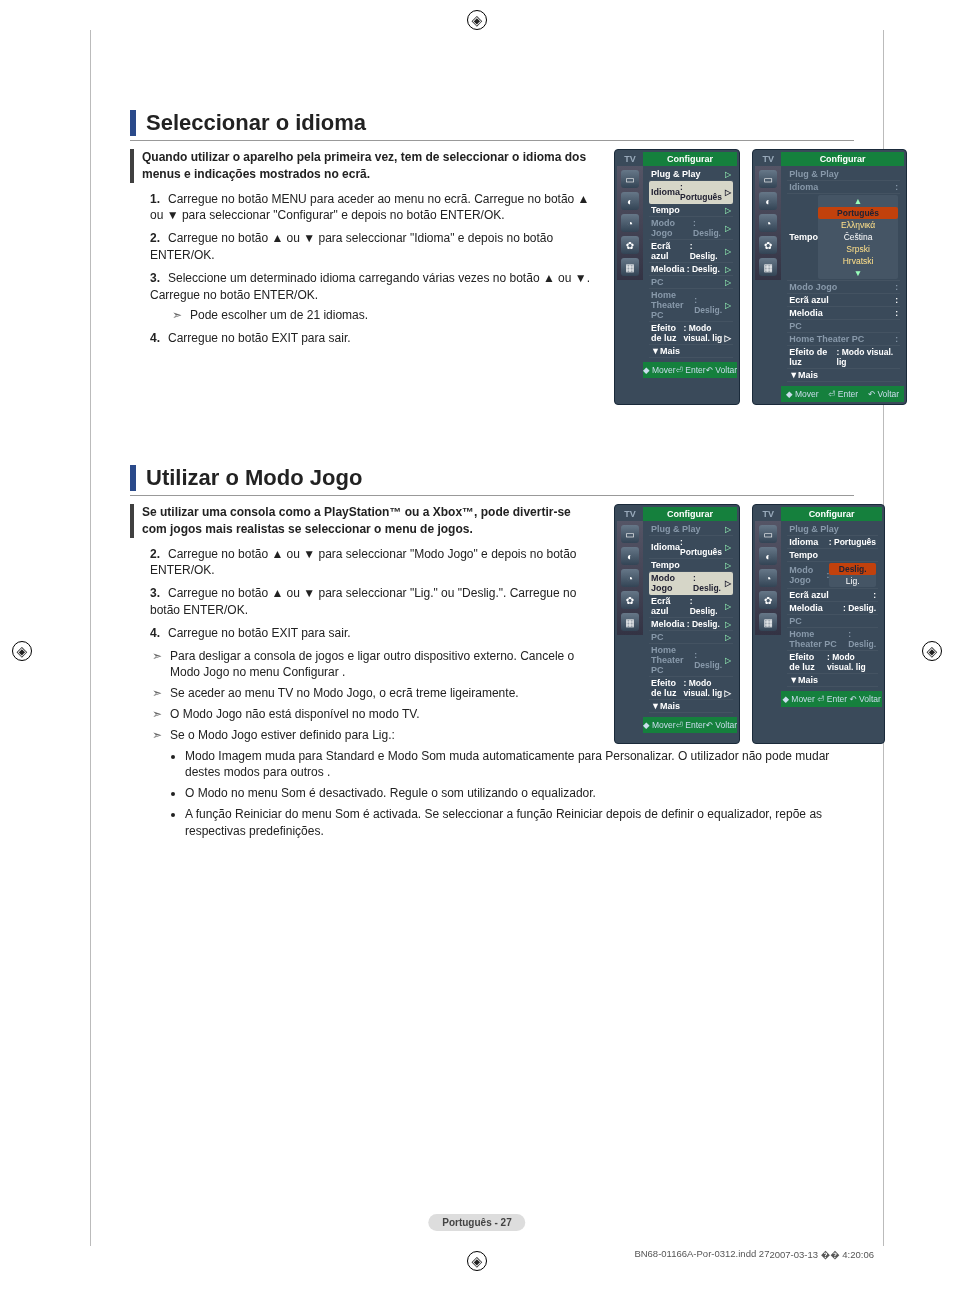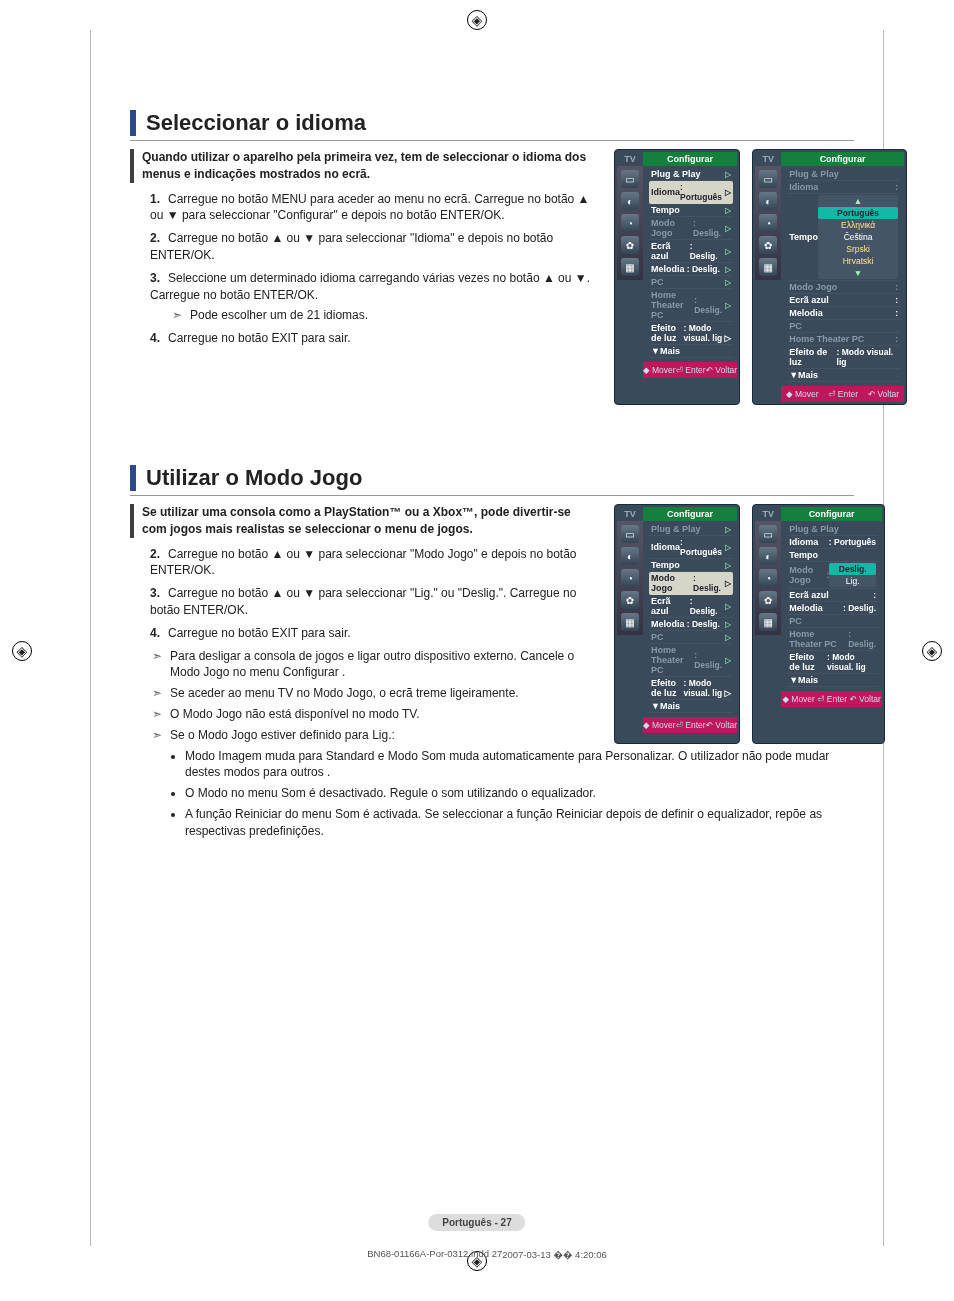--- a/index.html
+++ b/index.html
@@ -75,43 +75,43 @@
     display: flex; justify-content: space-between; align-items:center;
     padding: 1px 2px; border-bottom:1px solid rgba(255,255,255,0.05);
   }
   .osd-item.dim { color: #8899aa; }
   .osd-item.hl { background: #d6d6c8; color: #223; font-weight: bold; border-radius:2px;}
   .osd-item .lbl { font-weight: bold; }
   .osd-item .val { font-weight: bold; font-size:8.5px;}
   .osd-item .arrow { color:#9fb; font-size:8px; margin-left:3px;}
   .osd-foot {
     display:flex; justify-content:space-around; font-size:8.5px;
-    padding:3px 0; background:#be185d; color:#cde;
+    padding:3px 0; background:#15803d; color:#cde;
   }
   .osd-dropdown {
     position: relative; margin-left: auto;
-    background:#14b8a6; color:#223; border-radius:2px; font-weight:bold;
+    background:#c2410c; color:#223; border-radius:2px; font-weight:bold;
     padding:1px 6px; font-size:8.5px; text-align:center;
   }
   .dd-list {
     background:#455565; color:#fff; border-radius:2px; margin-left:auto;
     width:80px; text-align:center; font-size:8.5px;
   }
   .dd-list div { padding:1px 0; }
   .dd-list .sel { color:#ffe08a; }
   .dd-list .arrowrow { color:#9fb; }
 
   .page-badge {
     position:absolute; left:50%; bottom:70px; transform:translateX(-50%);
     background:#ddd; border-radius:10px; padding:3px 14px; font-size:10px;
     font-weight:bold; color:#444;
   }
   .footer-meta {
     position:absolute; left:100px; right:80px; bottom:40px;
-    display:flex; justify-content:center; font-size:9.5px; color:#555;
+    display:flex; justify-content:flex-end; font-size:9.5px; color:#555;
   }
   .crop-reg {
     position:absolute; width:20px; height:20px; border-radius:50%;
     border:1px solid #000;
     display:flex;align-items:center;justify-content:center;font-size:14px;
     background:#fff;
   }
   .crop-reg::before { content:"◈"; font-size:14px; }
   .crt { top:10px; left:50%; transform:translateX(-50%); }
   .crl { left:12px; top:50%; transform:translateY(-50%);}

